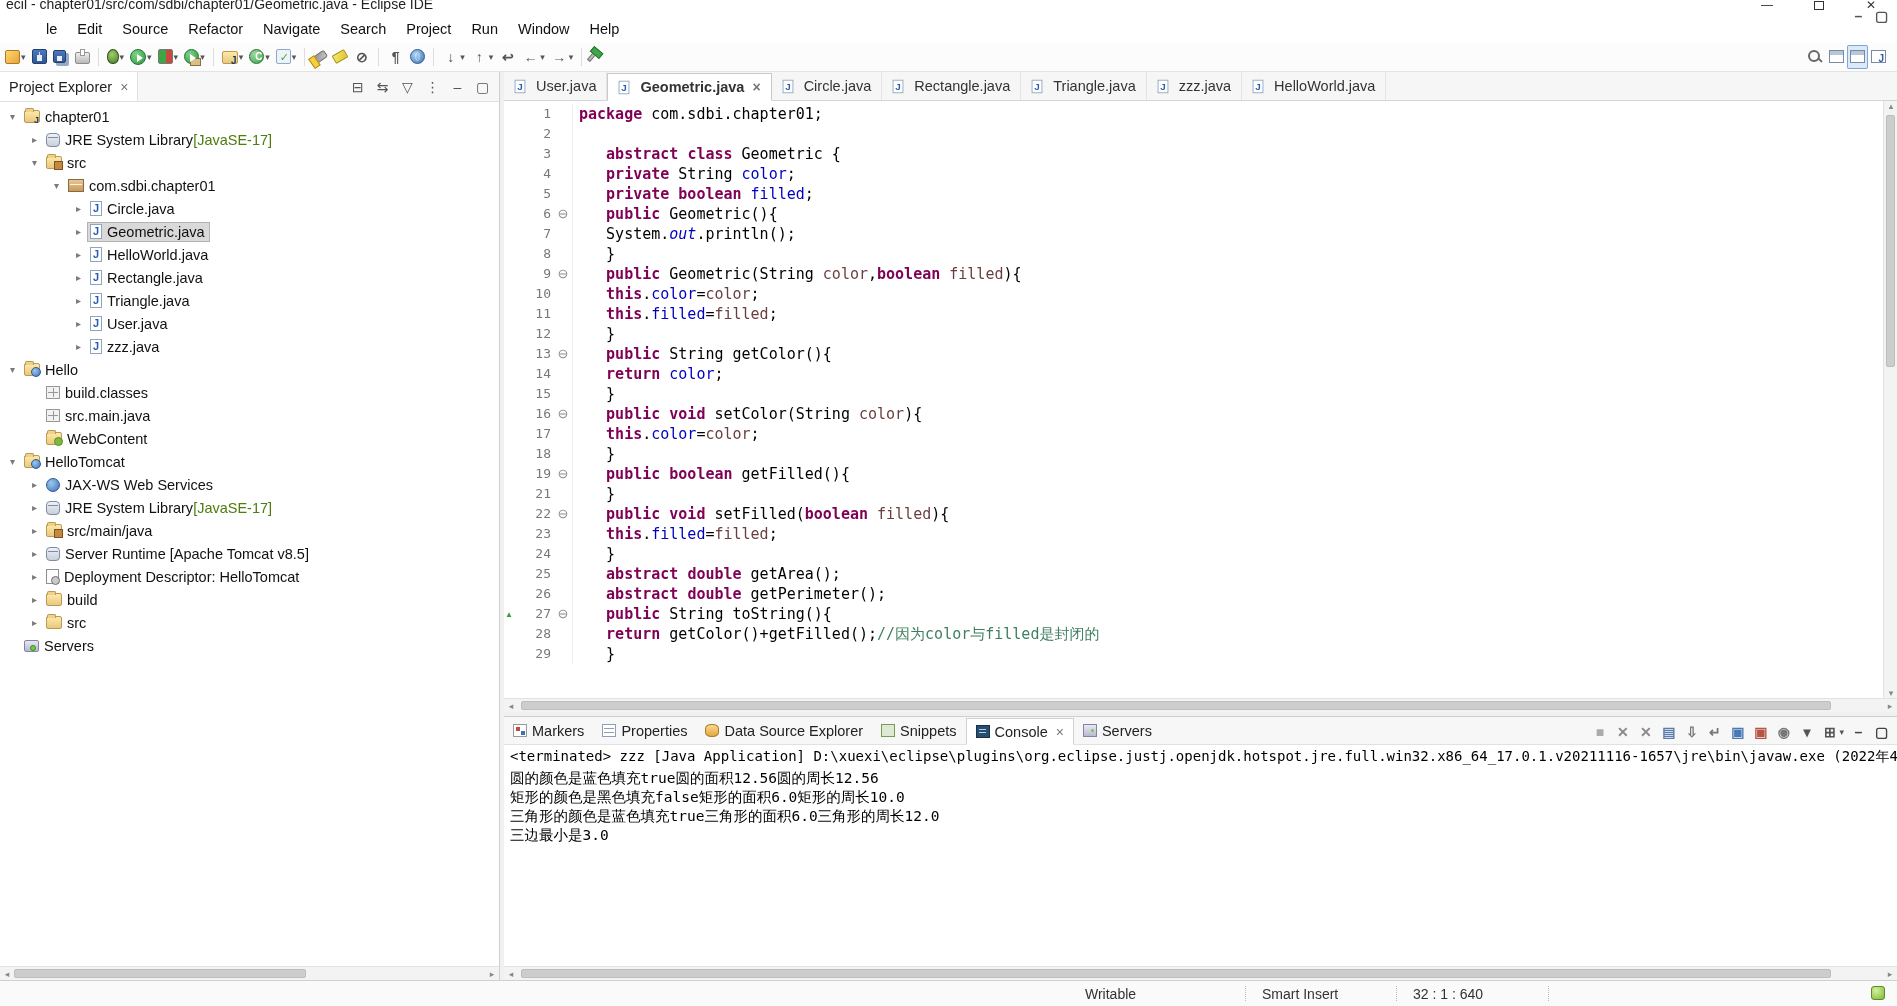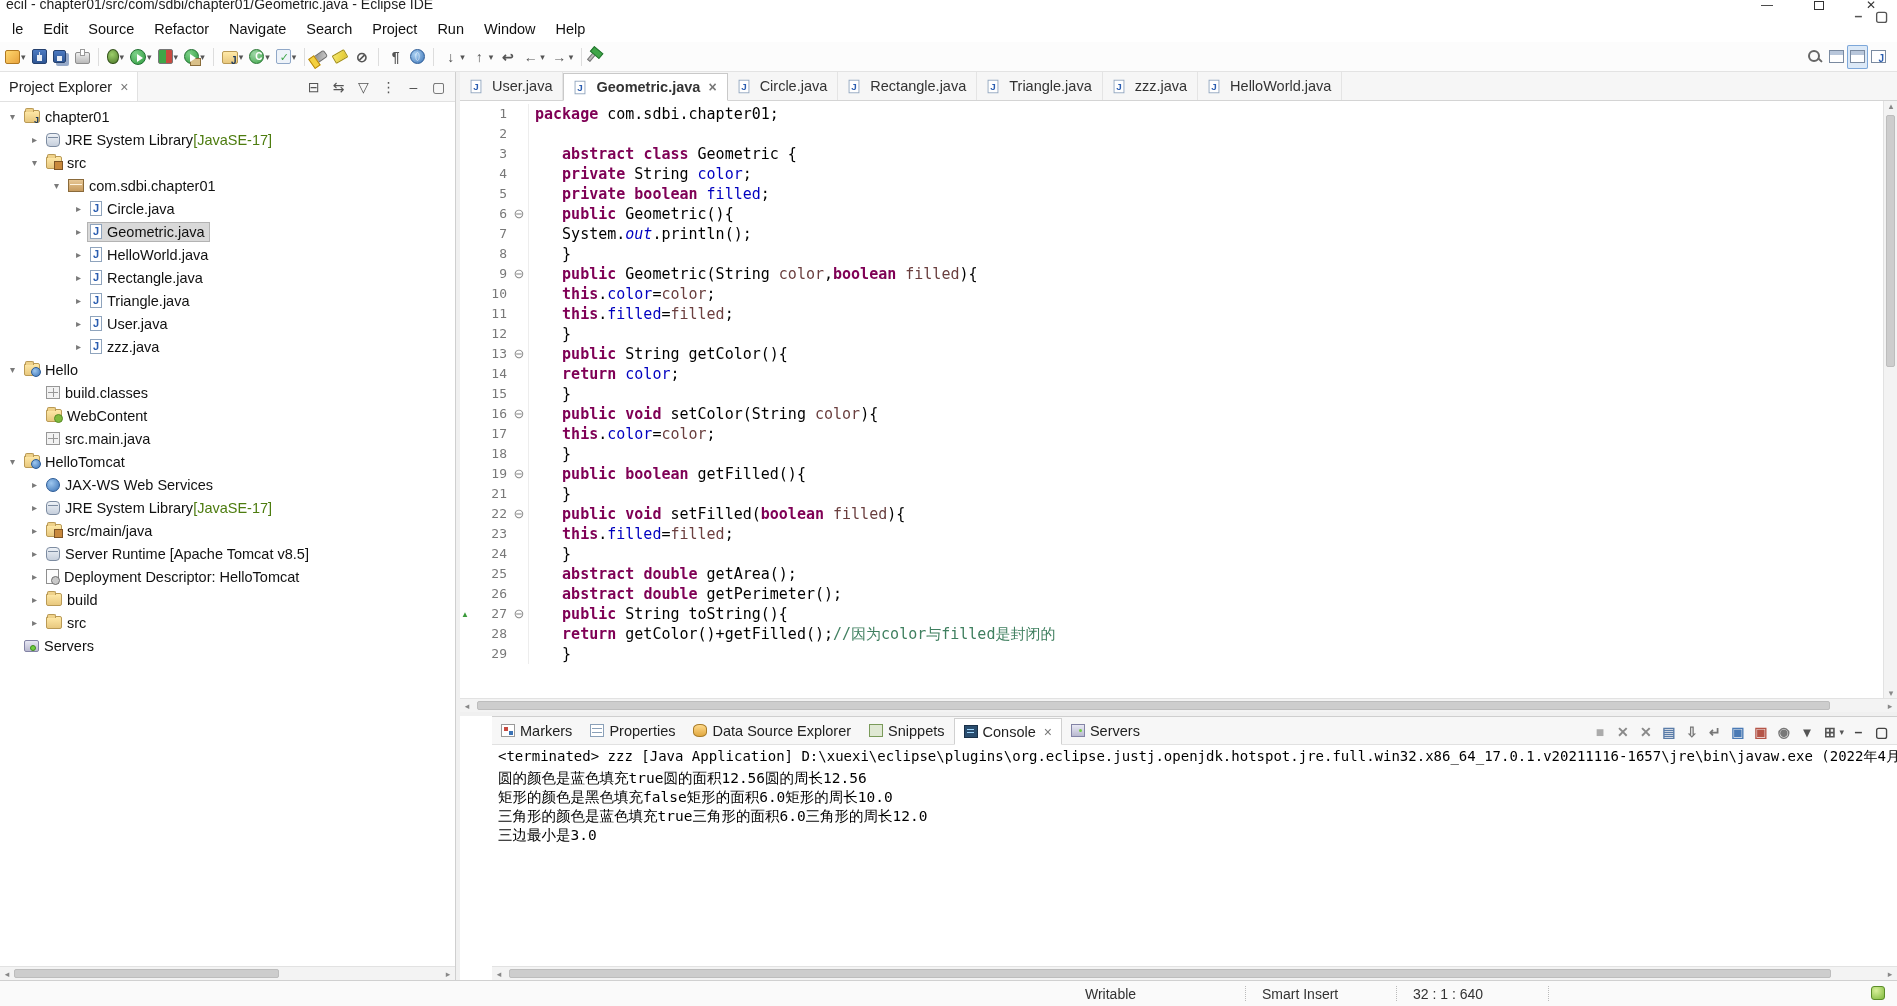--- a/index.html
+++ b/index.html
@@ -8,21 +8,21 @@
   #window{width:1897px;height:1006px;display:flex;flex-direction:column;background:#fff;}
 
   
   .titlebar{height:16px;position:relative;overflow:hidden;background:#fff;flex:none;}
   .title-text{position:absolute;left:6px;top:-4px;font-size:14px;color:#222;white-space:nowrap;}
   .win-controls{position:absolute;right:0;top:-6px;display:flex;}
   .win-btn{width:52px;height:22px;display:flex;align-items:center;justify-content:center;font-size:12px;color:#333;}
   .wc-maxbox{width:10px;height:9px;border:1px solid #333;display:inline-block;}
 
   
-  .menubar{height:26px;display:flex;align-items:center;background:#fff;flex:none;padding-left:2px;}
+  .menubar{height:26px;display:flex;align-items:center;background:#fff;flex:none;padding-left:2px;margin-left:34px;}
   .menu-item{padding:3px 10px;font-size:14.5px;color:#111;cursor:default;}
 
   
   .toolbar{height:30px;background:#fcfcfc;border-bottom:1px solid #e3e3e3;display:flex;align-items:center;position:relative;flex:none;padding-left:2px;}
   .tb-left{display:flex;align-items:center;}
   .tb-right{position:absolute;right:8px;top:0;height:100%;display:flex;align-items:center;}
   .tb-btn{height:24px;display:inline-flex;align-items:center;padding:0 3px;border-radius:2px;}
   .tb-active{background:#dce9f7;box-shadow:inset 0 0 0 1px #7da7d9;}
   .tb-dd{font-size:9px;color:#555;margin-left:1px;}
   .tb-sep{width:1px;height:18px;background:#ddd;margin:0 5px;display:inline-block;}
@@ -58,21 +58,21 @@
   .i-pin::before{content:"";position:absolute;top:-5px;left:-4px;width:10px;height:5px;background:#3fa648;border:1px solid #277532;}
   .i-mag::before{content:"";position:absolute;left:2px;top:2px;width:8px;height:8px;border:2px solid #666;border-radius:50%;}
   .i-mag::after{content:"";position:absolute;left:11px;top:11px;width:6px;height:2px;background:#666;transform:rotate(45deg);border-radius:1px;}
   .i-persp{width:15px;height:13px;background:#fff;border:1px solid #7a8aa0;}
   .i-persp::before{content:"";position:absolute;top:0;left:0;right:0;height:4px;background:#b8c6da;}
   .i-perspj{width:15px;height:13px;background:#fff;border:1px solid #7a8aa0;}
   .i-perspj::after{content:"J";position:absolute;right:1px;bottom:-2px;color:#2a5db0;font:bold 10px/1 "Liberation Sans",sans-serif;}
 
   
   .main{flex:1;display:flex;min-height:0;background:#f0f0f0;}
-  .sidebar{width:456px;flex:none;display:flex;flex-direction:column;background:#fff;border-right:1px solid #cfcfcf;}
+  .sidebar{width:500px;flex:none;display:flex;flex-direction:column;background:#fff;border-right:1px solid #cfcfcf;}
   .sash-v{width:4px;flex:none;background:#f0f0f0;cursor:col-resize;}
   .editor-col{flex:1;min-width:0;display:flex;flex-direction:column;background:#fff;}
 
   
   .view-header{height:30px;flex:none;background:#f7f7f7;border-bottom:1px solid #e1e1e1;display:flex;align-items:center;position:relative;}
   .view-tab{height:100%;display:flex;align-items:center;gap:6px;padding:0 9px;background:#fff;border-right:1px solid #e1e1e1;font-size:14.5px;color:#222;}
   .tab-close{color:#777;font-size:14px;margin-left:2px;cursor:default;}
   .view-tools{position:absolute;right:4px;top:0;height:100%;display:flex;align-items:center;}
   .view-tools .tb-btn{padding:0 4px;}
   .view-tools .tb-glyph{font-weight:normal;font-size:14px;}
@@ -137,21 +137,21 @@
   .tk-k{color:#7f0055;font-weight:bold;}
   .tk-d{color:#000;}
   .tk-f{color:#0000c0;}
   .tk-s{color:#0000c0;font-style:italic;}
   .tk-p{color:#6a3e3e;}
   .tk-c{color:#3f7f5f;}
 
   .sash-h{height:4px;flex:none;background:#f0f0f0;cursor:row-resize;}
 
   
-  .bottom-panel{flex:1;min-height:0;display:flex;flex-direction:column;background:#fff;border-top:1px solid #cfcfcf;margin-left:32px;}
+  .bottom-panel{flex:1;min-height:0;display:flex;flex-direction:column;background:#fff;border-top:1px solid #cfcfcf;}
   .bp-header{height:28px;flex:none;background:#f7f7f7;border-bottom:1px solid #e1e1e1;display:flex;align-items:flex-end;position:relative;}
   .btab{height:27px;display:flex;align-items:center;gap:5px;padding:0 9px;font-size:14.5px;color:#222;}
   .btab.active{background:#fff;border:1px solid #d0d0d0;border-bottom:1px solid #fff;font-weight:normal;margin-bottom:-1px;}
   .bp-tools{position:absolute;right:4px;top:3px;display:flex;align-items:center;}
   .bp-tools .tb-btn{padding:0 3px;}
   .bi{display:inline-block;width:14px;height:13px;position:relative;flex:none;}
   .bi-markers{background:#fff;border:1px solid #999;}
   .bi-markers::after{content:"";position:absolute;left:2px;top:2px;width:4px;height:4px;background:#c84a3f;box-shadow:5px 4px 0 0 #3a72b5;}
   .bi-properties{background:#fff;border:1px solid #8aa0b8;}
   .bi-properties::after{content:"";position:absolute;left:1px;right:1px;top:3px;border-top:1px solid #8aa0b8;box-shadow:0 4px 0 0 #8aa0b8;}
@@ -421,29 +421,29 @@
           <div class="trow" style="padding-left: 26px;">
             <span class="tarrow"></span>
             <span class="tentry">
               <span class="fi fi-pkggray"></span>
               <span class="tlabel">build.classes</span>
             </span>
           </div>
           <div class="trow" style="padding-left: 26px;">
             <span class="tarrow"></span>
             <span class="tentry">
+              <span class="fi fi-pkggray"></span>
+              <span class="tlabel">src.main.java</span>
+            </span>
+          </div>
+          <div class="trow" style="padding-left: 26px;">
+            <span class="tarrow"></span>
+            <span class="tentry">
               <span class="fi fi-folder fi-webfolder"></span>
               <span class="tlabel">WebContent</span>
-            </span>
-          </div>
-          <div class="trow" style="padding-left: 26px;">
-            <span class="tarrow"></span>
-            <span class="tentry">
-              <span class="fi fi-pkggray"></span>
-              <span class="tlabel">src.main.java</span>
             </span>
           </div>
           <div class="trow" style="padding-left: 4px;">
             <span class="tarrow">▾</span>
             <span class="tentry">
               <span class="fi fi-folder fi-webproj"></span>
               <span class="tlabel">HelloTomcat</span>
             </span>
           </div>
           <div class="trow" style="padding-left: 26px;">

